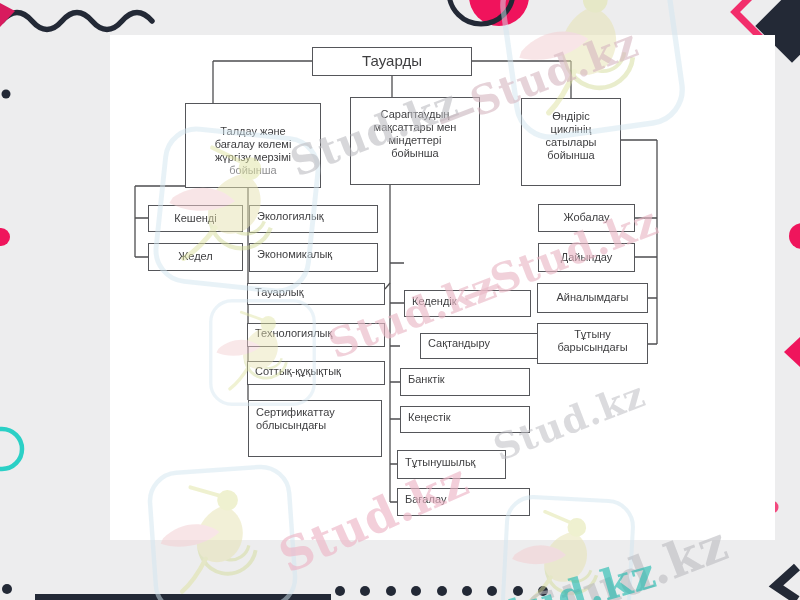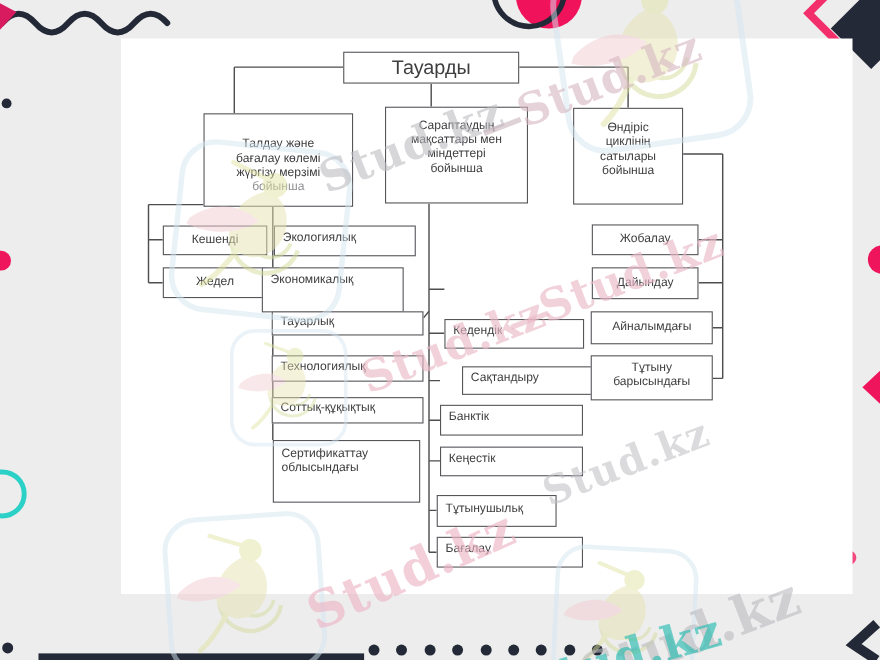--- a/index.html
+++ b/index.html
@@ -59,42 +59,42 @@
       <path d="M185,186 H135 M135,186 V257 M135,218 H148 M135,257 H148"></path>
       <path d="M248,188 V400"></path>
       <path d="M390,185 V502"></path>
       <path d="M390,263 H404 M390,303 H404 M390,346 H400 M390,382 H400 M390,419 H400 M390,464 H397 M390,502 H397"></path>
       <path d="M385,289 L390,283"></path>
       <path d="M621,140 H657 M657,140 V344"></path>
       <path d="M635,218 H657 M635,257 H657 M648,298 H657 M648,344 H657"></path>
     </g>
   </svg>
 
-  <div class="box ctr" style="left:312px;top:47px;width:160px;height:29px;font-size:18px;line-height:26px">Тауарды</div>
+  <div class="box ctr" style="left:312px;top:47px;width:160px;height:29px;font-size:15px;line-height:26px">Тауарды</div>
 
   <div class="box ctr" style="left:185px;top:103px;width:136px;height:85px;padding-top:8px">
     <span>Талдау және
 бағалау көлемі
 жүргізу мерзімі</span>
     <span class="muted">бойынша</span>
   </div>
   <div class="box ctr" style="left:350px;top:97px;width:130px;height:88px;padding-top:10px">Сараптаудың
 мақсаттары мен
 міндеттері
 бойынша</div>
   <div class="box ctr" style="left:521px;top:98px;width:100px;height:88px;padding-top:11px">Өндіріс
 циклінің
 сатылары
 бойынша</div>
 
   <div class="box ctr" style="left:148px;top:205px;width:95px;height:27px;line-height:24px">Кешенді</div>
   <div class="box ctr" style="left:148px;top:243px;width:95px;height:28px;line-height:25px">Жедел</div>
 
   <div class="box" style="left:249px;top:205px;width:129px;height:28px;padding:4px 7px">Экологиялық</div>
-  <div class="box" style="left:238px;top:243px;width:129px;height:41px;padding:4px 7px">Экономикалық</div>
+  <div class="box" style="left:249px;top:243px;width:129px;height:29px;padding:4px 7px">Экономикалық</div>
   <div class="box" style="left:247px;top:283px;width:138px;height:22px;padding:2px 7px">Тауарлық</div>
   <div class="box" style="left:247px;top:323px;width:138px;height:24px;padding:3px 7px">Технологиялық</div>
   <div class="box" style="left:247px;top:361px;width:138px;height:24px;padding:3px 7px">Соттық-құқықтық</div>
   <div class="box" style="left:248px;top:400px;width:134px;height:57px;padding:5px 7px">Сертификаттау
 облысындағы</div>
 
   <div class="box" style="left:404px;top:290px;width:127px;height:27px;padding:4px 7px">Кедендік</div>
   <div class="box" style="left:420px;top:333px;width:130px;height:26px;padding:3px 7px">Сақтандыру</div>
   <div class="box" style="left:400px;top:368px;width:130px;height:28px;padding:4px 7px">Банктік</div>
   <div class="box" style="left:400px;top:406px;width:130px;height:27px;padding:4px 7px">Кеңестік</div>

